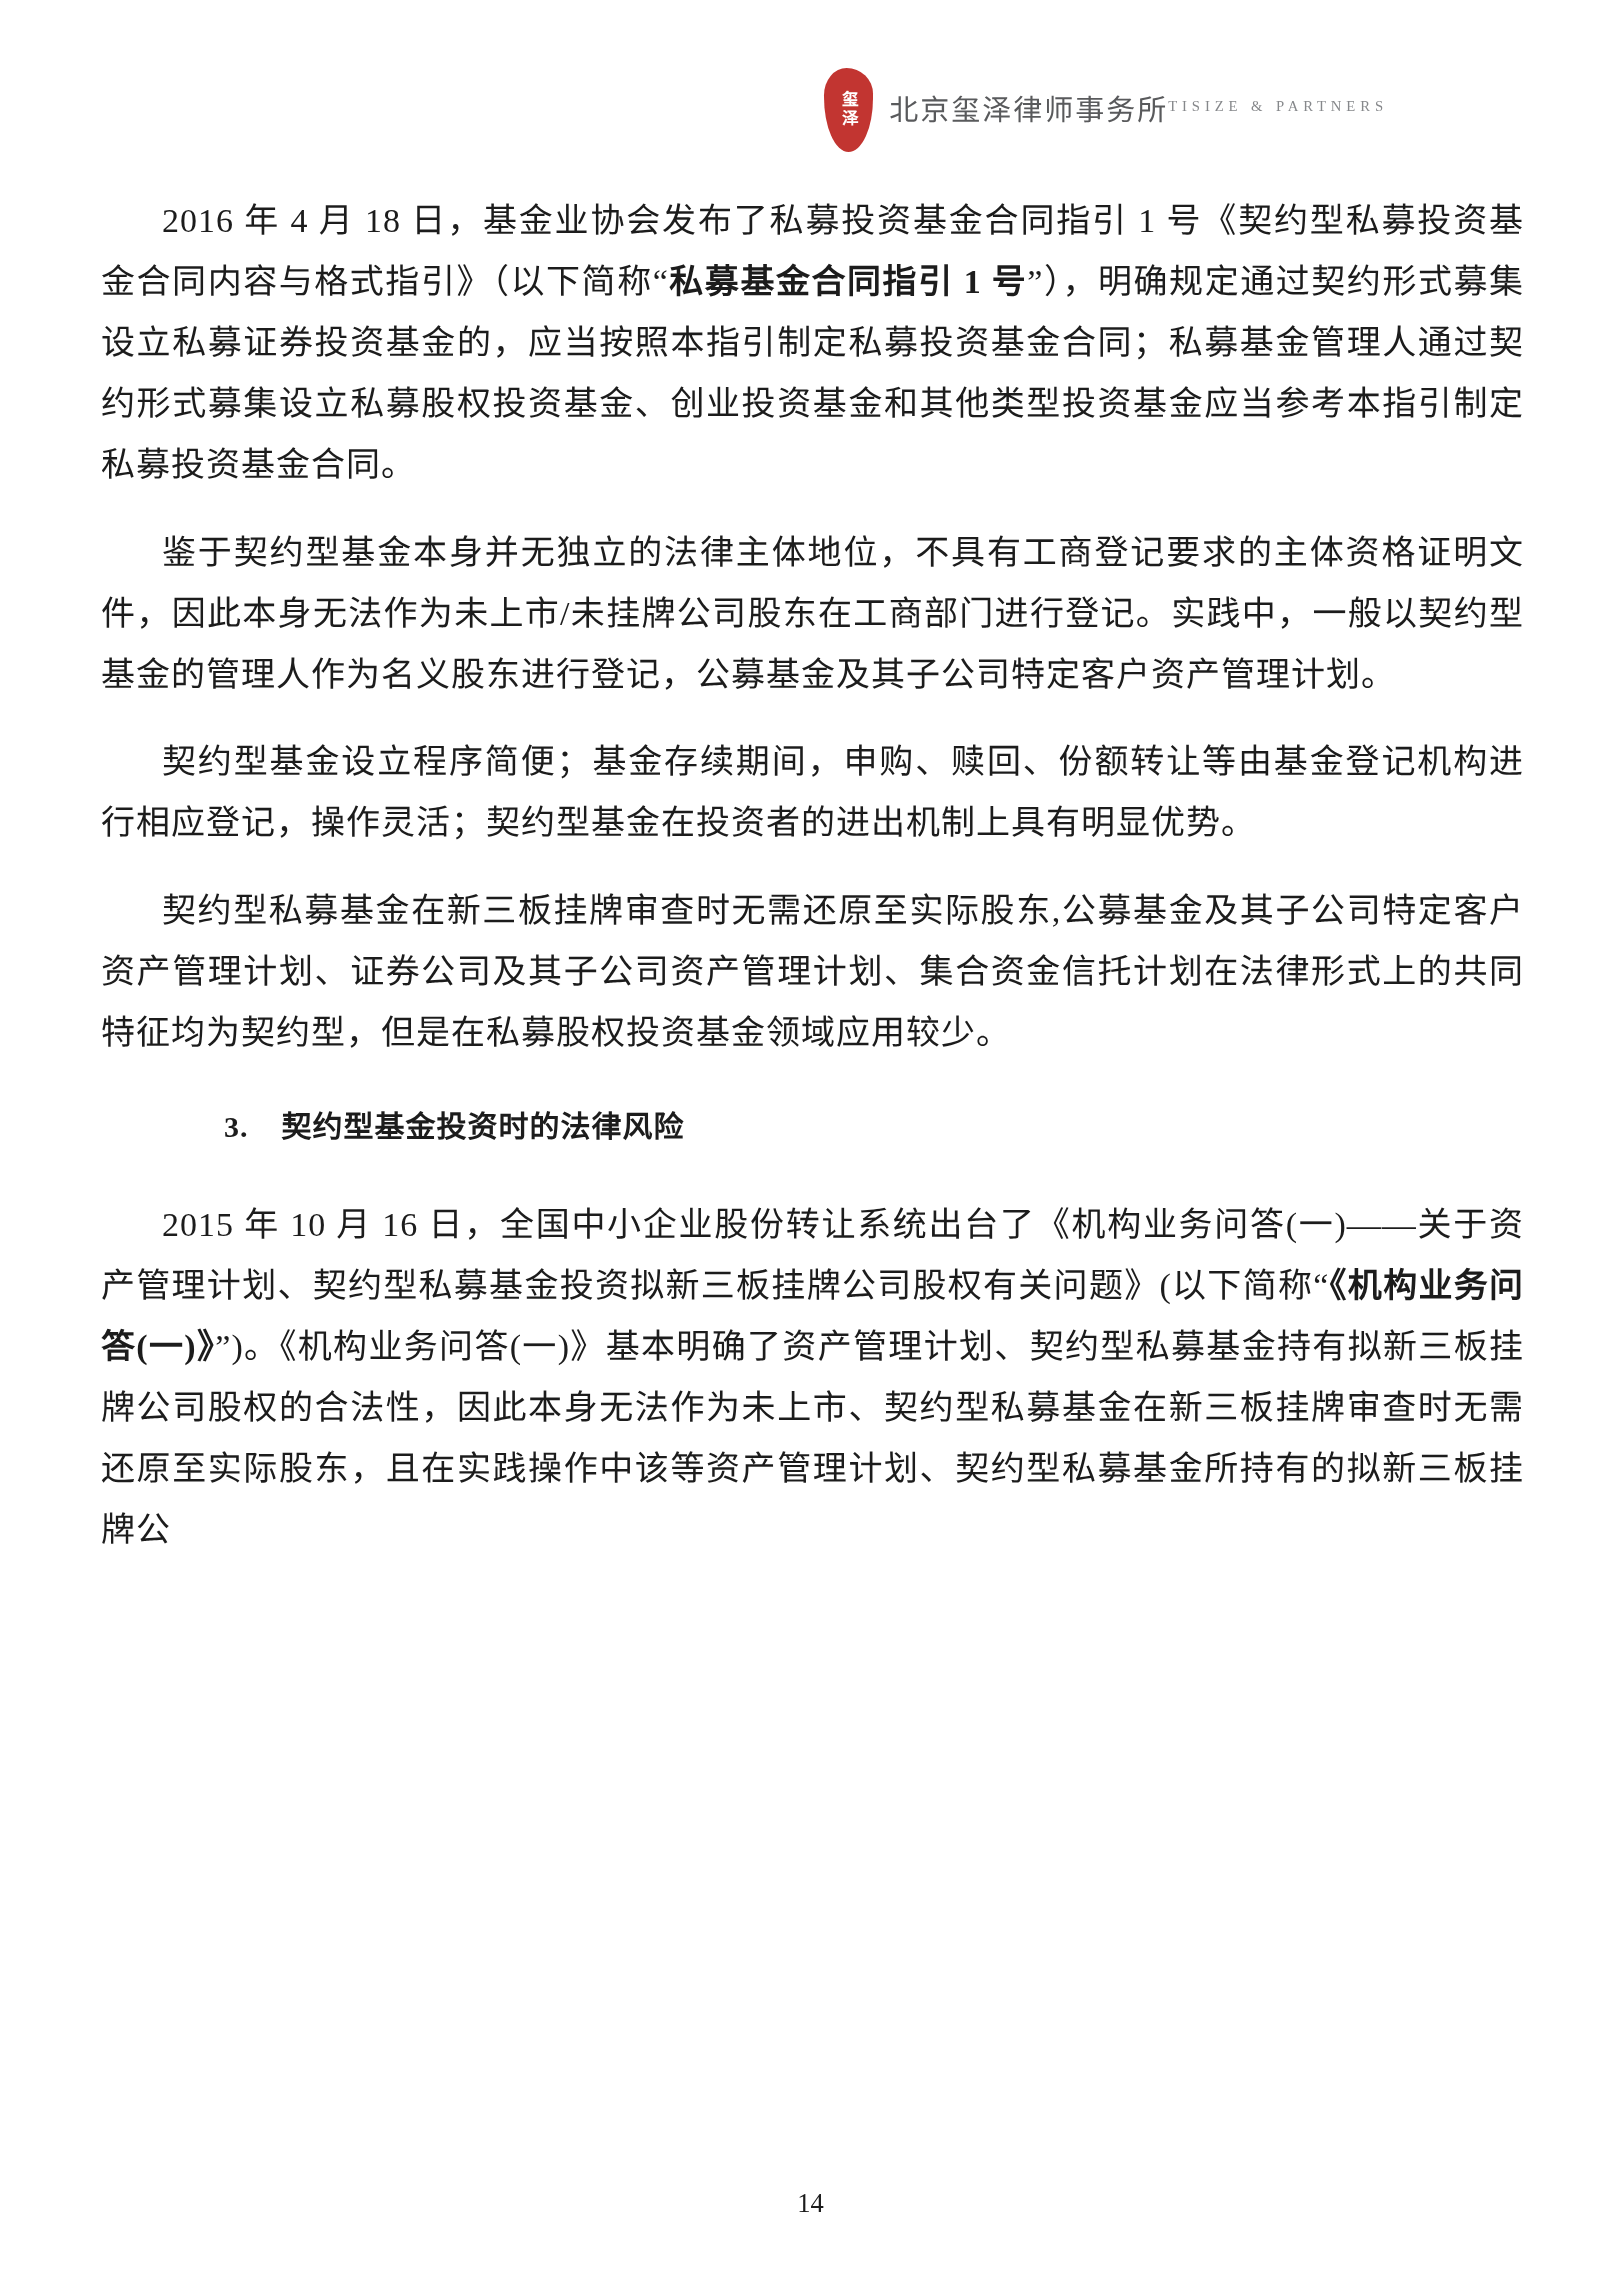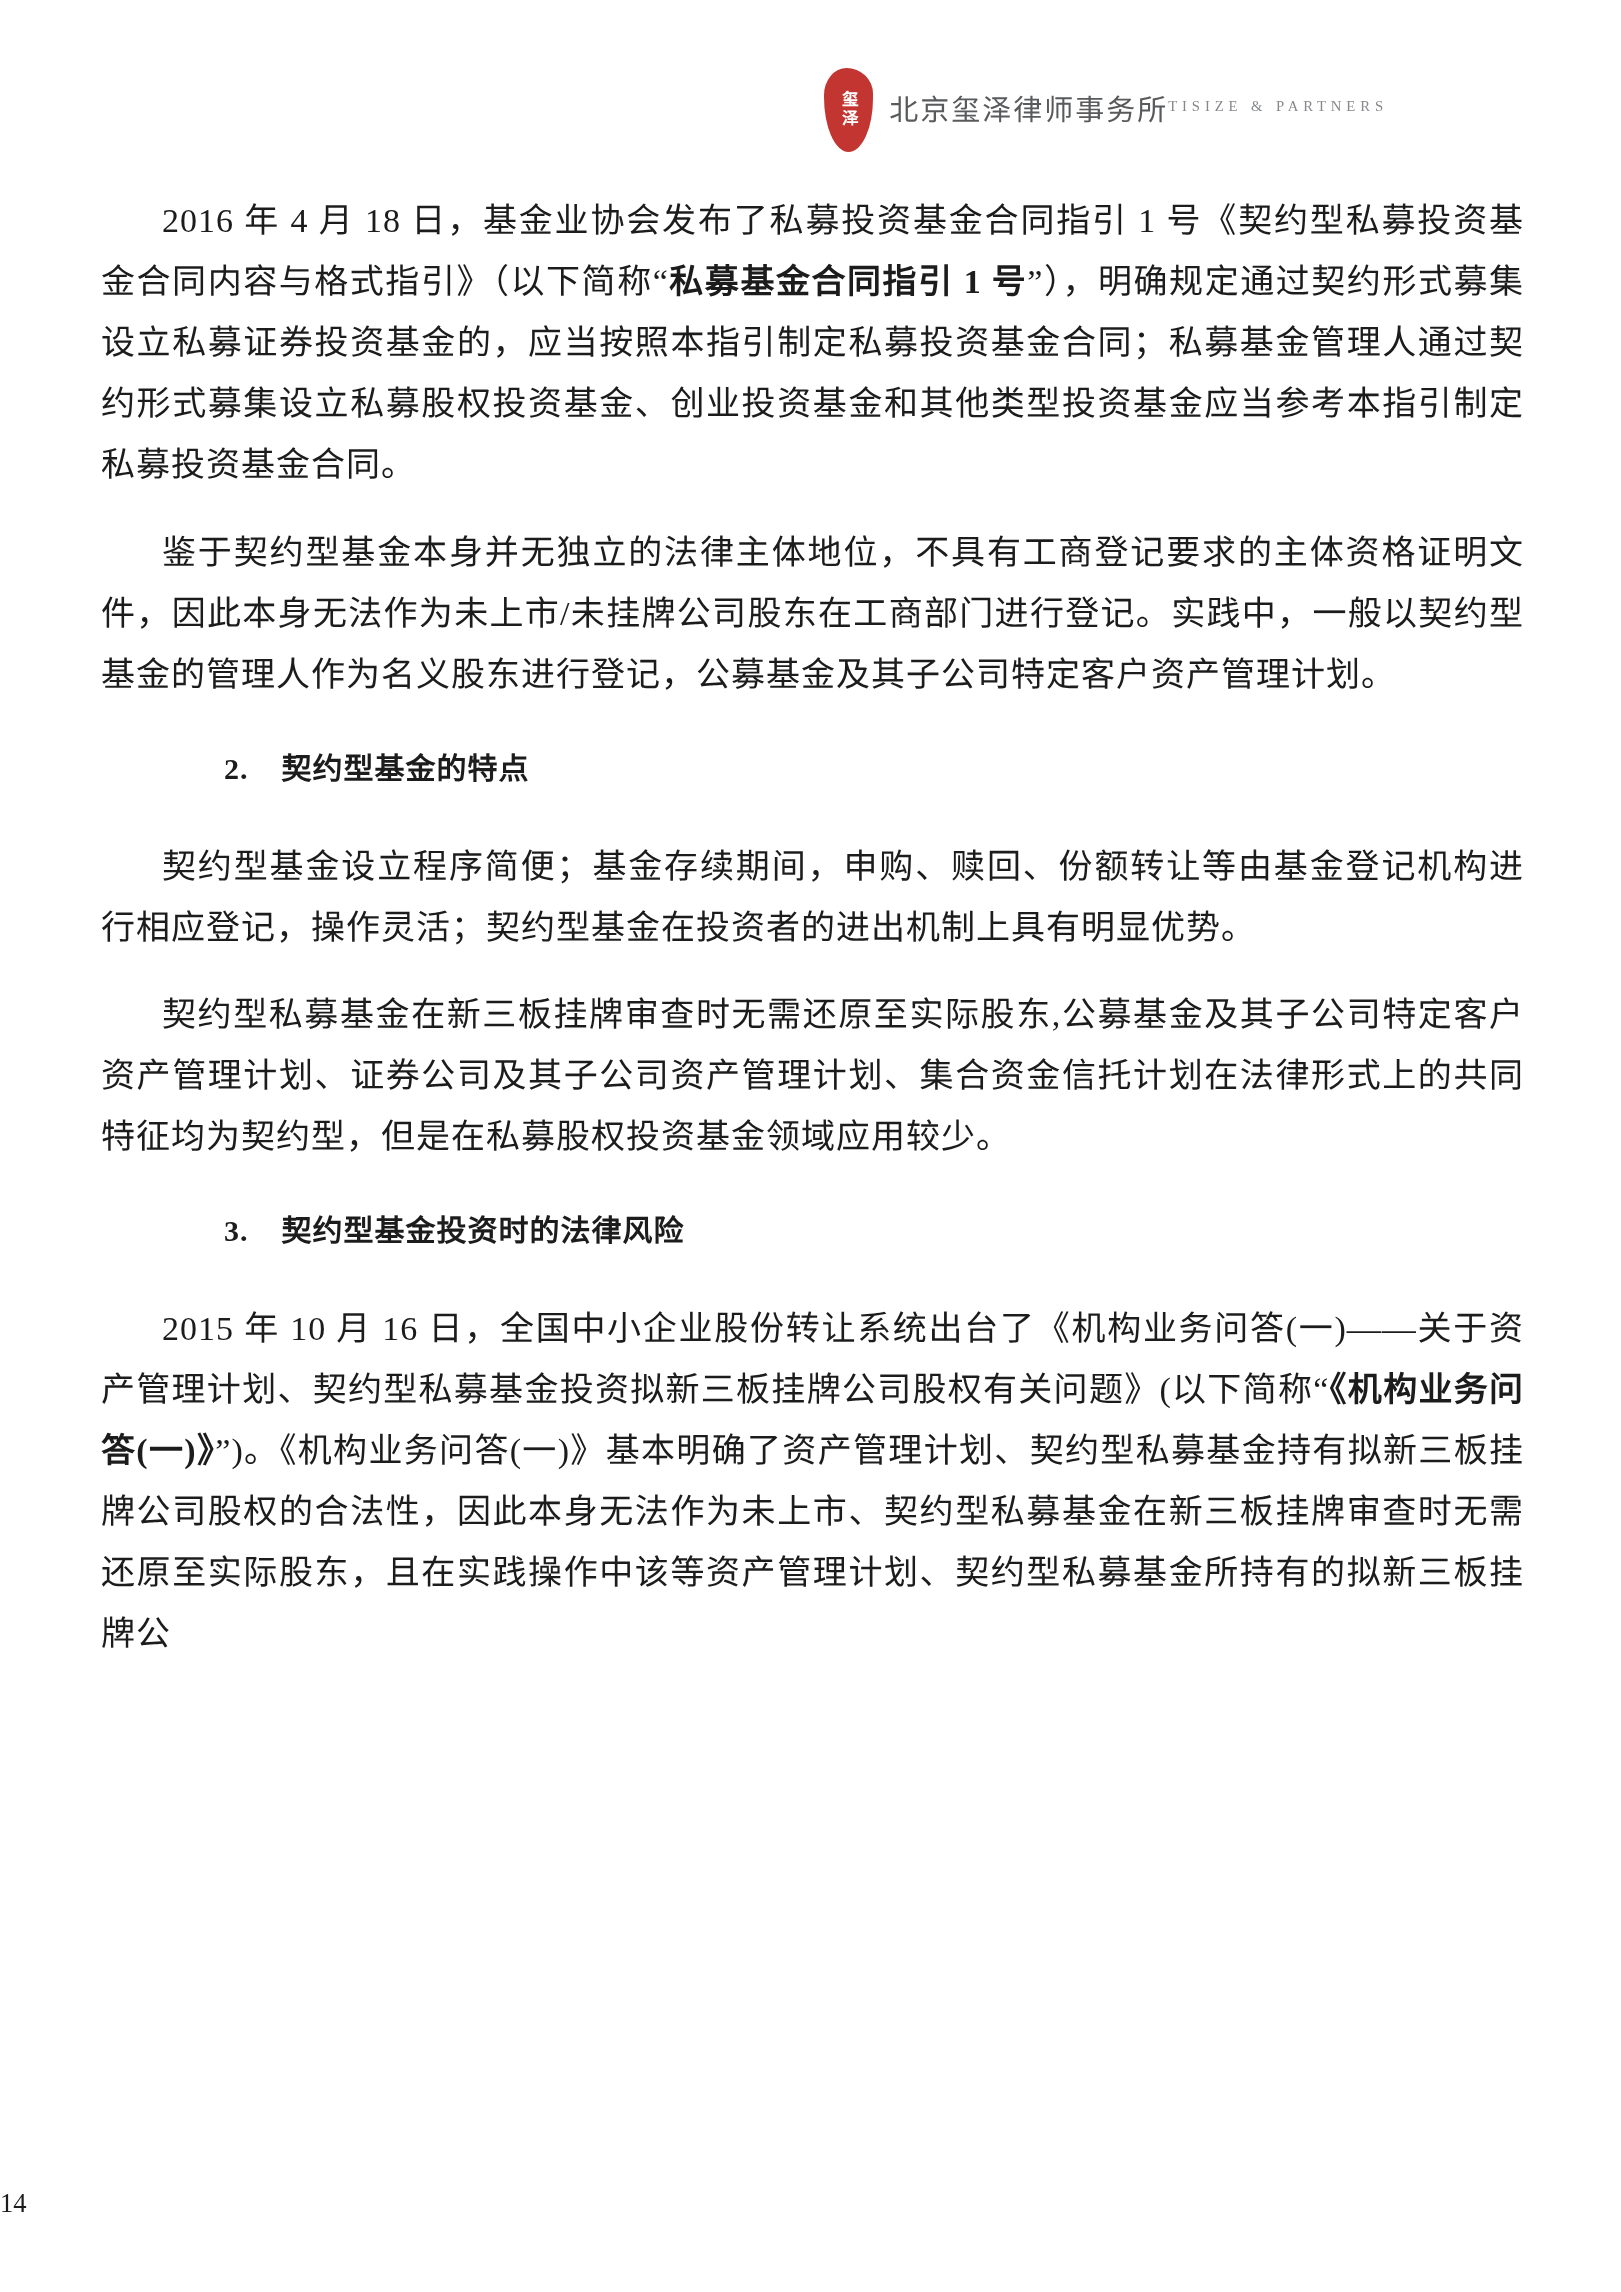--- a/index.html
+++ b/index.html
@@ -59,21 +59,21 @@
     font-size:30px;
     line-height:61px;
     font-weight:bold;
     margin:33px 0 37px 123px;
     letter-spacing:1px;
   }
   h2.hd .hd-num { display:inline-block; margin-right:33px; }
   
   .footer {
     position:absolute; bottom:74px; left:0; width:100%;
-    text-align:left;
+    text-align:center;
   }
   .page-num { font-size:26.5px; color:#1c1c1c; display:inline-block; }
 </style>
 </head>
 <body>
 
 <div class="page">
 
   <header class="header">
     <div class="seal">
@@ -85,21 +85,20 @@
     </div>
   </header>
 
   <main class="doc-body">
 
     <p class="para"><span>2016 年 4 月 18 日，基金业协会发布了私募投资基金合同指引 1 号《契约型私募投资基金合同内容与格式指引》（以下简称“</span><b>私募基金合同指引 1 号</b><span>”），明确规定通过契约形式募集设立私募证券投资基金的，应当按照本指引制定私募投资基金合同；私募基金管理人通过契约形式募集设立私募股权投资基金、创业投资基金和其他类型投资基金应当参考本指引制定私募投资基金合同。</span></p>
 
     <p class="para">鉴于契约型基金本身并无独立的法律主体地位，不具有工商登记要求的主体资格证明文件，因此本身无法作为未上市/未挂牌公司股东在工商部门进行登记。实践中，一般以契约型基金的管理人作为名义股东进行登记，公募基金及其子公司特定客户资产管理计划。</p>
 
 
-    <h2 class="hd"><span class="hd-num">2.</span><span>契约型基金的特点</span></h2>
 
     <p class="para">契约型基金设立程序简便；基金存续期间，申购、赎回、份额转让等由基金登记机构进行相应登记，操作灵活；契约型基金在投资者的进出机制上具有明显优势。</p>
 
     <p class="para">契约型私募基金在新三板挂牌审查时无需还原至实际股东,公募基金及其子公司特定客户资产管理计划、证券公司及其子公司资产管理计划、集合资金信托计划在法律形式上的共同特征均为契约型，但是在私募股权投资基金领域应用较少。</p>
 
     <h2 class="hd"><span class="hd-num">3.</span><span>契约型基金投资时的法律风险</span></h2>
 
     <p class="para"><span>2015 年 10 月 16 日，全国中小企业股份转让系统出台了《机构业务问答(一)——关于资产管理计划、契约型私募基金投资拟新三板挂牌公司股权有关问题》(以下简称“</span><b>《机构业务问答(一)》</b><span>”)。《机构业务问答(一)》基本明确了资产管理计划、契约型私募基金持有拟新三板挂牌公司股权的合法性，因此本身无法作为未上市、契约型私募基金在新三板挂牌审查时无需还原至实际股东，且在实践操作中该等资产管理计划、契约型私募基金所持有的拟新三板挂牌公</span></p>
 
   </main>

